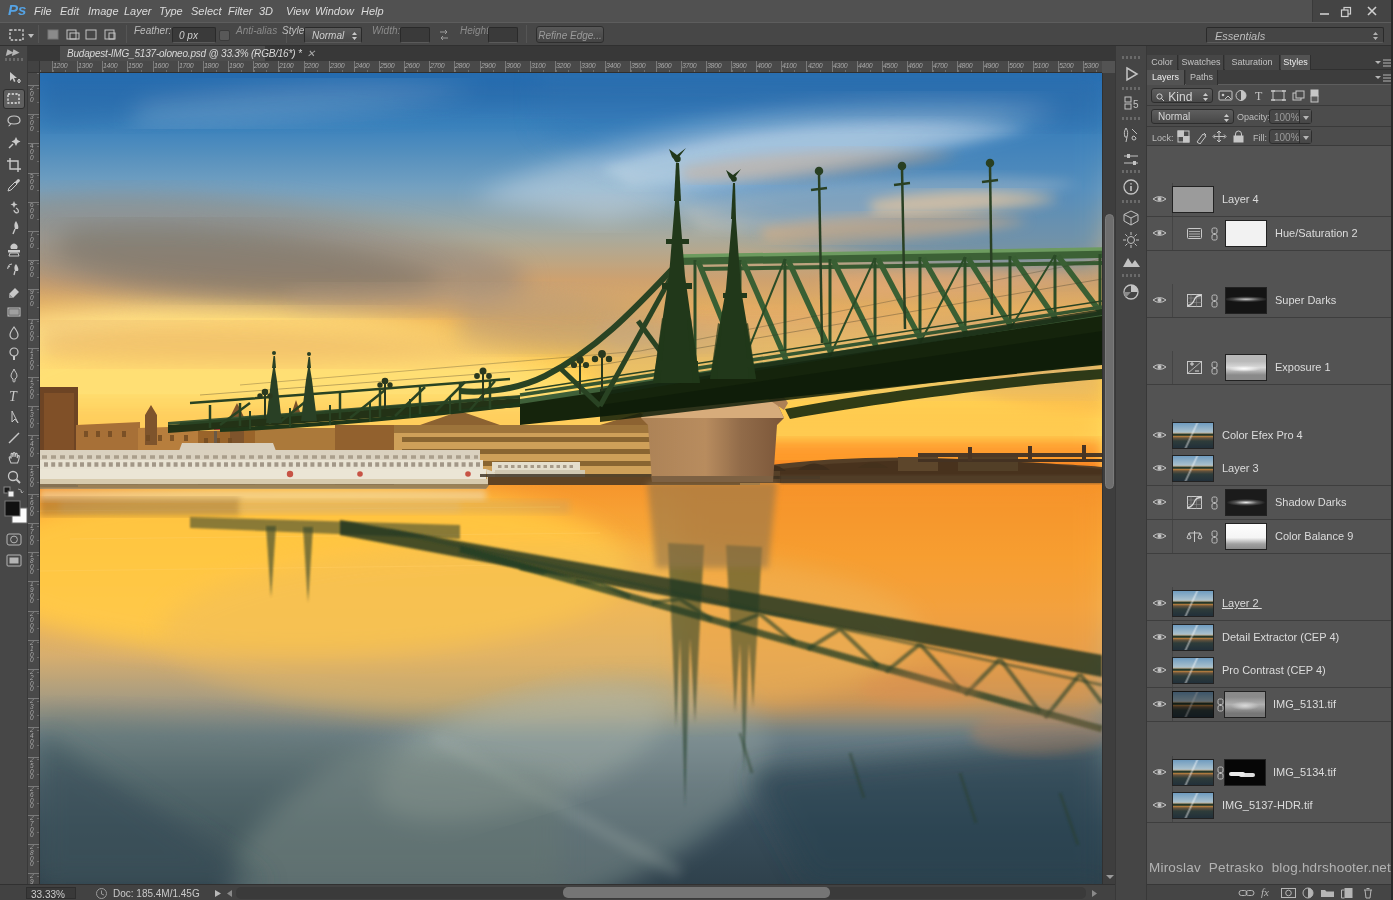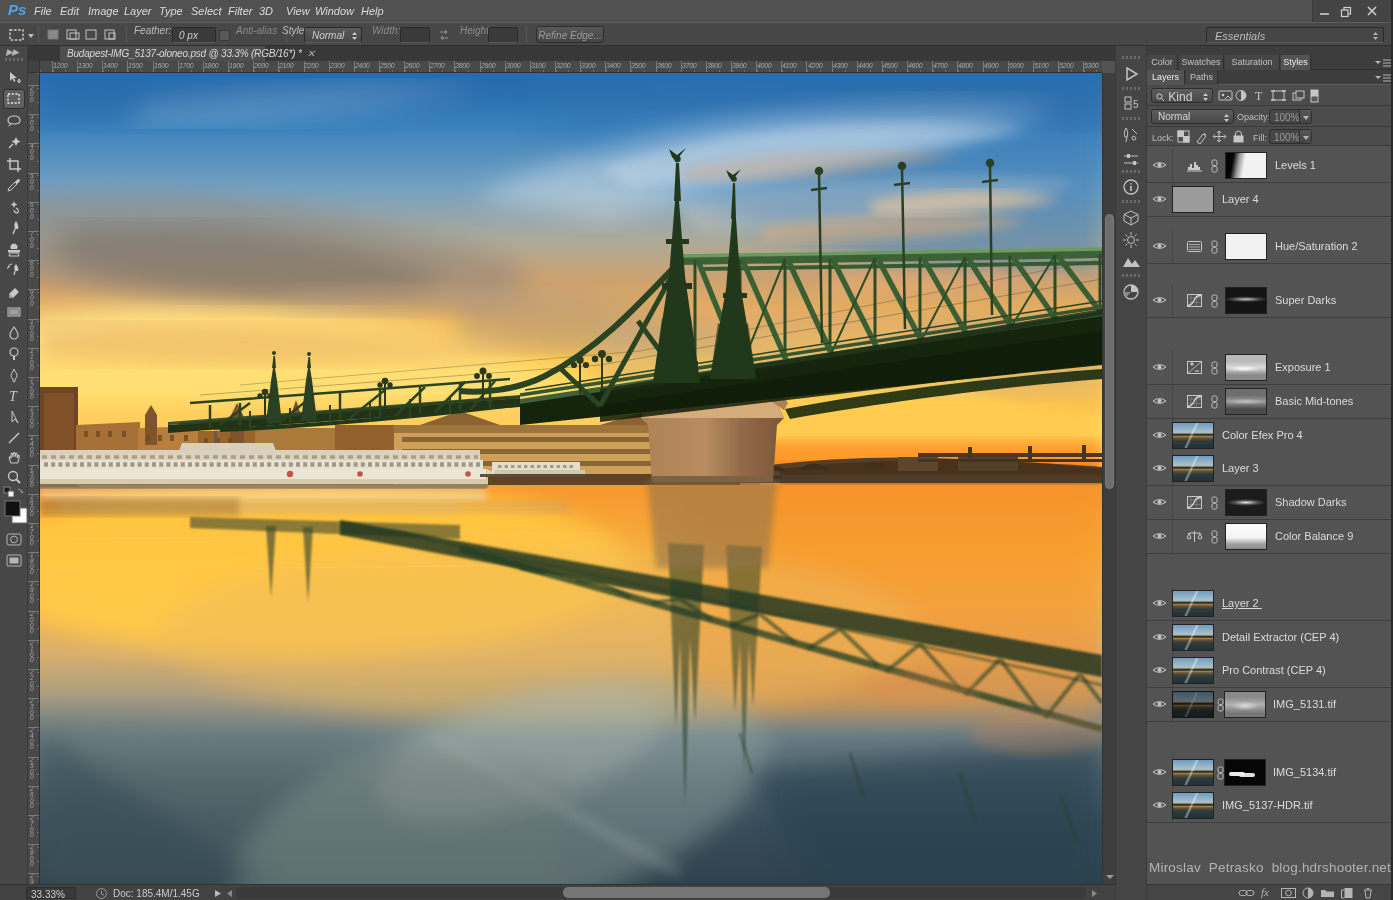--- a/index.html
+++ b/index.html
@@ -938,47 +938,30 @@
       <rect x="57" y="6" width="9" height="6" fill="#c6c6c6"></rect>
       <path d="M58.5,6 v-2 a3,3 0 0 1 6,0 v2"></path>
     </svg>
     <span class="abs" style="left:106px;top:87px;color:#bdbdbd;font-size:9px">Fill:</span>
     <div class="vbox" style="left:122px;top:83px">
       <span>100%</span>
       <i></i>
     </div>
     <div class="abs" style="left:0;top:99px;width:247px;height:1px;background:#3a3a3a"></div>
     <div class="abs" style="left:0;top:100px;width:247px;height:3px;background:#535353"></div>
-<div class="lrow" style="top:103px;height:34px">
-      <svg class="eye" width="15" height="10">
-        <path d="M1,5 Q7.5,.2 14,5 Q7.5,9.8 1,5 Z" fill="none" stroke="#c6c6c6" stroke-width="1"></path>
-        <circle cx="7.5" cy="5" r="2" fill="#c6c6c6"></circle>
-      </svg>
-      <i class="esep"></i>
-      <svg class="abs" width="17" height="15" style="left:39px;top:9px">
-        <path d="M1,13 h15" stroke="#c9c9c9"></path>
-        <path d="M2,12 v-3 h2 v-3 h2 v4 h2 v-6 h2 v3 h2 v2 h2 v3 Z" fill="#c9c9c9"></path>
-      </svg>
-      <svg class="abs" width="9" height="14" style="left:63px;top:10px">
-        <rect x="2" y="1" width="5" height="5.5" rx="1.5" fill="none" stroke="#bdbdbd"></rect>
-        <rect x="2" y="7.5" width="5" height="5.5" rx="1.5" fill="none" stroke="#bdbdbd"></rect>
-      </svg>
-      <div class="mask mlevels" style="left:78px;top:3px;width:42px;height:27px"></div>
-      <span class="lname" style="left:128px">Levels 1</span>
-    </div>
     <div class="lrow" style="top:137px;height:34px">
       <svg class="eye" width="15" height="10">
         <path d="M1,5 Q7.5,.2 14,5 Q7.5,9.8 1,5 Z" fill="none" stroke="#c6c6c6" stroke-width="1"></path>
         <circle cx="7.5" cy="5" r="2" fill="#c6c6c6"></circle>
       </svg>
       <i class="esep"></i>
       <div class="mask tgrey" style="left:25px;top:3px;width:42px;height:27px"></div>
       <span class="lname" style="left:75px">Layer 4</span>
     </div>
-    <div class="lrow" style="top:184px;height:34px">
+    <div class="lrow" style="top:171px;height:34px">
       <svg class="eye" width="15" height="10">
         <path d="M1,5 Q7.5,.2 14,5 Q7.5,9.8 1,5 Z" fill="none" stroke="#c6c6c6" stroke-width="1"></path>
         <circle cx="7.5" cy="5" r="2" fill="#c6c6c6"></circle>
       </svg>
       <i class="esep"></i>
       <svg class="abs" width="17" height="15" style="left:39px;top:9px">
         <rect x="1.5" y="2.5" width="14" height="10" rx="1" fill="none" stroke="#c9c9c9"></rect>
         <path d="M3,5.5 h11 M3,8 h11 M3,10.5 h11" stroke="#a8a8a8"></path>
       </svg>
       <svg class="abs" width="9" height="14" style="left:63px;top:10px">
@@ -1018,38 +1001,20 @@
         <path d="M4,4 h4 M6,2 v4" stroke="#d9d9d9"></path>
         <path d="M9,11 h4" stroke="#d9d9d9"></path>
       </svg>
       <svg class="abs" width="9" height="14" style="left:63px;top:10px">
         <rect x="2" y="1" width="5" height="5.5" rx="1.5" fill="none" stroke="#bdbdbd"></rect>
         <rect x="2" y="7.5" width="5" height="5.5" rx="1.5" fill="none" stroke="#bdbdbd"></rect>
       </svg>
       <div class="mask mexp" style="left:78px;top:3px;width:42px;height:27px"></div>
       <span class="lname" style="left:128px">Exposure 1</span>
     </div>
-    <div class="lrow" style="top:339px;height:34px">
-      <svg class="eye" width="15" height="10">
-        <path d="M1,5 Q7.5,.2 14,5 Q7.5,9.8 1,5 Z" fill="none" stroke="#c6c6c6" stroke-width="1"></path>
-        <circle cx="7.5" cy="5" r="2" fill="#c6c6c6"></circle>
-      </svg>
-      <i class="esep"></i>
-      <svg class="abs" width="17" height="15" style="left:39px;top:9px">
-        <rect x="1.5" y="1.5" width="14" height="12" fill="none" stroke="#c9c9c9"></rect>
-        <path d="M5,1.5 v12 M10.5,1.5 v12 M1.5,5 h14 M1.5,9.5 h14" stroke="#8a8a8a" stroke-width=".6"></path>
-        <path d="M2,12.5 C6,12 8,8 9,5.5 C10,3.5 12,2.5 15,2.5" fill="none" stroke="#d9d9d9" stroke-width="1.3"></path>
-      </svg>
-      <svg class="abs" width="9" height="14" style="left:63px;top:10px">
-        <rect x="2" y="1" width="5" height="5.5" rx="1.5" fill="none" stroke="#bdbdbd"></rect>
-        <rect x="2" y="7.5" width="5" height="5.5" rx="1.5" fill="none" stroke="#bdbdbd"></rect>
-      </svg>
-      <div class="mask mmid" style="left:78px;top:3px;width:42px;height:27px"></div>
-      <span class="lname" style="left:128px">Basic Mid-tones</span>
-    </div>
     <div class="lrow" style="top:373px;height:34px">
       <svg class="eye" width="15" height="10">
         <path d="M1,5 Q7.5,.2 14,5 Q7.5,9.8 1,5 Z" fill="none" stroke="#c6c6c6" stroke-width="1"></path>
         <circle cx="7.5" cy="5" r="2" fill="#c6c6c6"></circle>
       </svg>
       <i class="esep"></i>
       <div class="mask pth" style="left:25px;top:3px;width:42px;height:27px"></div>
       <span class="lname" style="left:75px">Color Efex Pro 4</span>
     </div>
     <div class="lrow" style="top:406px;height:34px">

